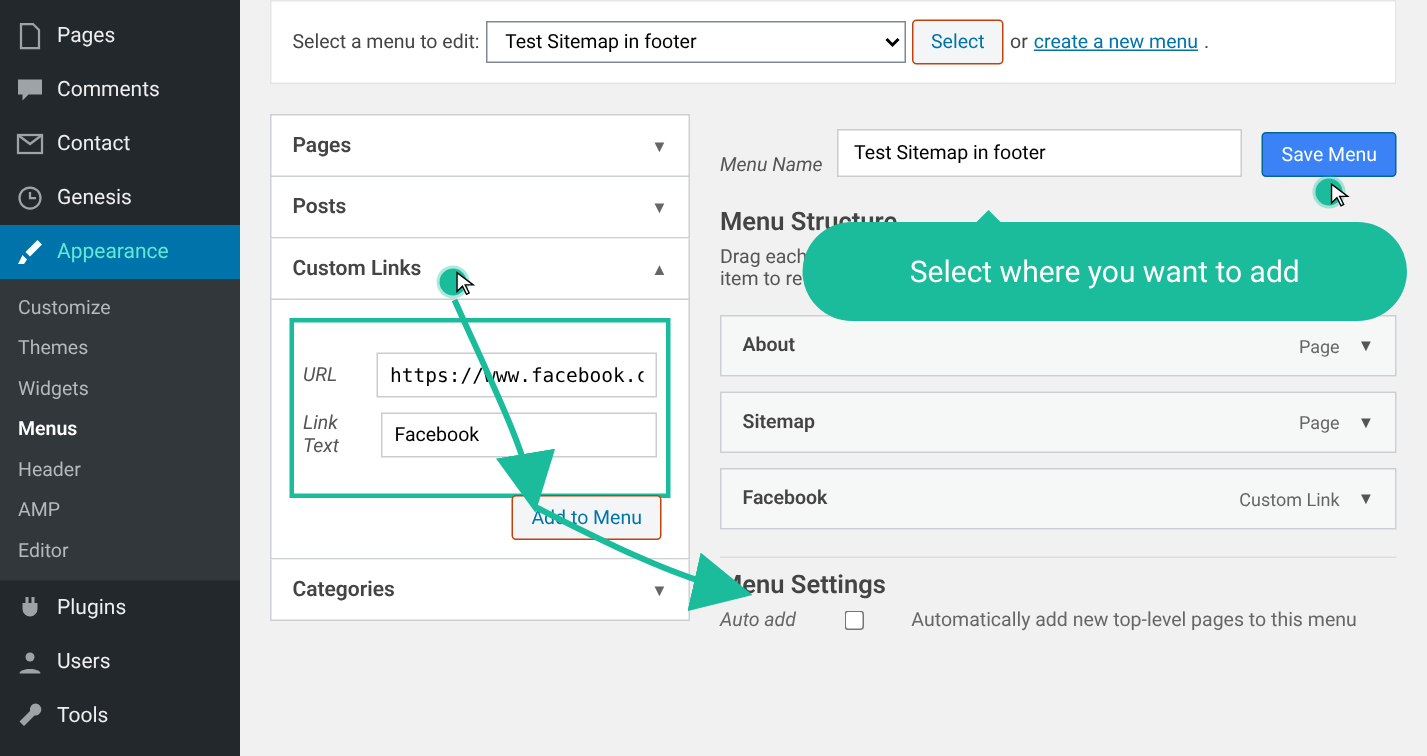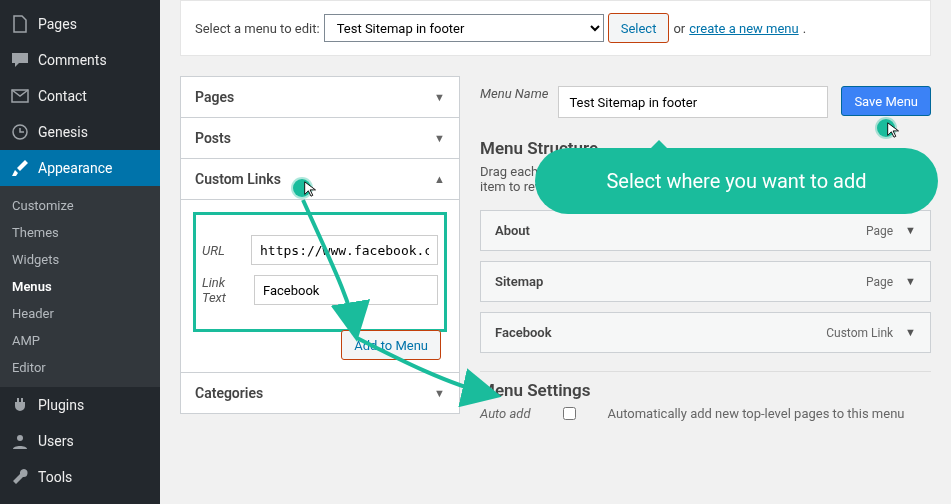--- a/index.html
+++ b/index.html
@@ -14,21 +14,21 @@
   --body-bg:#f1f1f1;
   --link:#0073aa;
   --teal:#1abc9c;
 }
 *{box-sizing:border-box;margin:0;padding:0;font-family:-apple-system,BlinkMacSystemFont,"Segoe UI",Roboto,sans-serif}
 body{width:951px;height:504px;overflow:hidden;background:var(--body-bg);font-size:13px;color:#444;position:relative}
 
 .sidebar{position:absolute;left:0;top:0;bottom:0;width:160px;background:var(--wp-dark);color:var(--wp-text);padding-top:6px}
 .sb-item{display:flex;align-items:center;gap:8px;padding:8px 10px;color:var(--wp-text);cursor:pointer;font-size:14px}
 .sb-item .ico{width:20px;height:20px;display:flex;align-items:center;justify-content:center;color:#9ea3a8}
-.sb-item.active{background:var(--wp-blue);color:#ffffff;position:relative}
+.sb-item.active{background:var(--wp-blue);color:#5eead4;position:relative}
 .sb-item.active .ico{color:#fff}
 .sb-item.active::after{content:"";position:absolute;right:-8px;top:50%;transform:translateY(-50%);border:8px solid transparent;border-right-color:var(--body-bg)}
 .sb-sub{background:#32373c;padding:6px 0}
 .sb-sub .sub{padding:6px 12px;color:var(--wp-text-dim);font-size:13px;cursor:pointer}
 .sb-sub .sub.cur{color:#fff;font-weight:600}
 
 .main{position:absolute;left:160px;right:0;top:0;bottom:0;padding:0 20px}
 .picker{background:#fff;border:1px solid var(--wp-border);padding:12px 14px;display:flex;align-items:center;gap:4px;margin-bottom:20px}
 .picker span.lbl{font-size:13px;color:#444}
 select.menu-select{height:28px;border:1px solid #7e8993;background:#fff;padding:0 8px;font-size:13px;min-width:280px}
@@ -45,21 +45,21 @@
 .acc-h.expanded{border-bottom:1px solid var(--panel-border)}
 .caret{font-size:11px;color:#666}
 .acc-body{padding:12px}
 .custom-box{border:3px solid var(--teal);padding:10px 6px 14px 6px}
 .fld{display:flex;align-items:center;gap:8px;margin:10px 0}
 .fld label{width:60px;font-style:italic;color:#555;font-size:13px}
 .fld input{flex:1;height:30px;border:1px solid #ccc;padding:0 8px;font-size:13px;font-family:inherit}
 .fld input.mono{font-family:Consolas,Monaco,monospace}
 .addrow{display:flex;justify-content:flex-end;padding-right:6px;margin-top:-2px}
 
-.menu-head{display:flex;align-items:flex-start;gap:10px;padding:10px 0 14px 0}
+.menu-head{display:flex;align-items:flex-end;gap:10px;padding:10px 0 14px 0}
 .menu-head label{font-style:italic;color:#555;font-size:13px}
 .menu-head input{height:32px;border:1px solid #ccc;padding:0 10px;font-size:13px;width:270px}
 .save{margin-left:auto;background:#3b82f6;border:1px solid #006799;color:#fff;height:30px;padding:0 12px;border-radius:3px;font-size:13px;cursor:pointer}
 h3.sec{font-size:17px;font-weight:600;margin:6px 0}
 .desc{font-size:13px;color:#555;margin:6px 0 16px 0}
 .mi{border:1px solid var(--panel-border);background:#f6f7f7;display:flex;justify-content:space-between;align-items:center;padding:12px 14px;margin-bottom:10px;font-size:13px}
 .mi .mi-l{font-weight:600}
 .mi .mi-r{display:flex;gap:12px;align-items:center;color:#666}
 .mi .mi-type{font-size:12px}
 .mi-caret{font-size:11px;color:#555}

